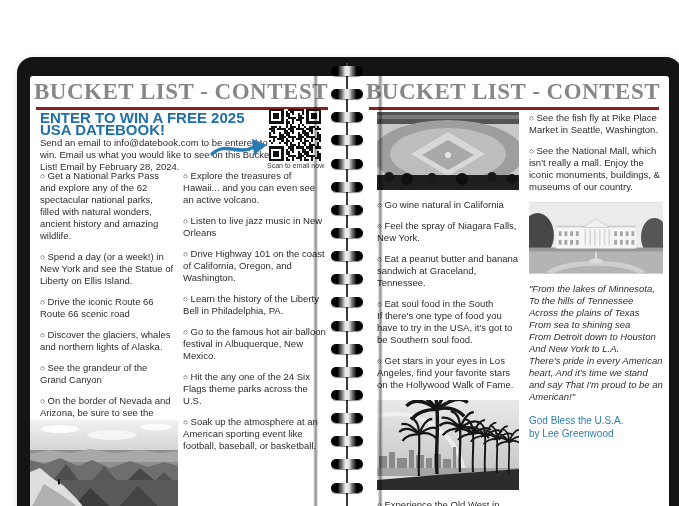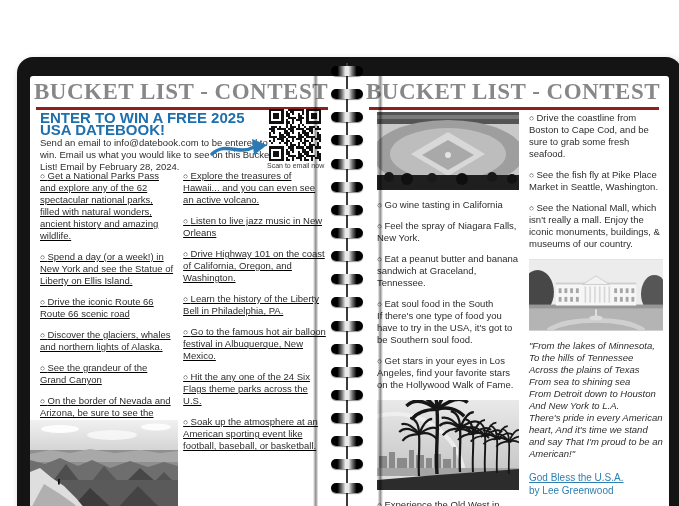--- a/index.html
+++ b/index.html
@@ -19,35 +19,35 @@
 
   .contest{position:absolute;top:36px;left:10px;width:234px;}
   .contest-headline{font-size:15px;font-weight:bold;color:#1d6fad;line-height:12px;margin-bottom:1px;}
   .contest-body{font-size:9.5px;color:#2d2d2d;line-height:12px;}
   .qr-wrap{position:absolute;top:33px;left:237px;width:56px;text-align:center;}
   .qr-wrap svg{width:52px;height:52px;display:block;margin:0 auto;}
   .qr-caption{font-size:7px;color:#3b3b3b;margin-top:1px;white-space:nowrap;}
   .arrow-wrap{position:absolute;top:60px;left:180px;width:58px;height:26px;}
 
   .cols{position:absolute;left:10px;right:6px;display:flex;}
-  .page-left .cols{top:94px;gap:10px;text-decoration:underline;}
+  .page-left .cols{top:94px;gap:10px;}
   .page-right .cols{top:36px;left:14px;right:4px;gap:10px;}
   .col{display:flex;flex-direction:column;gap:9px;}
   .page-left .col1{width:136px;}
   .page-left .col2{width:146px;}
   .page-right .col1{width:142px;}
   .page-right .col2{width:134px;}
 
   .item{font-size:9.5px;line-height:12px;color:#2d2d2d;white-space:pre-line;}
   .item::before{content:"\25CB\00A0 ";font-size:8.5px;color:#2d2d2d;}
 
   .photo{display:block;background:#ddd;}
   .gc-photo{position:absolute;left:0;top:344px;width:148px;height:90px;}
   .quote{font-size:9.5px;line-height:12px;color:#2e2e2e;font-style:italic;white-space:pre-line;}
-  .quote-title{font-size:10px;line-height:13px;color:#2e7fb2;text-decoration:underline;margin-top:2px;}
+  .quote-title{font-size:10px;line-height:13px;color:#2e7fb2;margin-top:2px;}
   .quote-author{font-size:10px;line-height:13px;color:#2e7fb2;}
   .page-num{position:absolute;bottom:2px;font-size:8.5px;color:#3f3f3f;}
   .page-num.left{left:10px;} .page-num.right{right:8px;font-style:italic;}
 
   .edge{position:absolute;top:19px;bottom:17px;width:5px;z-index:4;}
   .edge-l{left:296px;background:linear-gradient(90deg,rgba(0,0,0,0) 0%,rgba(0,0,0,0.45) 55%,rgba(0,0,0,0.05) 100%);}
   .edge-r{left:361px;background:linear-gradient(90deg,rgba(0,0,0,0.05) 0%,rgba(0,0,0,0.45) 45%,rgba(0,0,0,0) 100%);}
   .spiral-wire{position:absolute;left:329px;top:6px;bottom:6px;width:2px;background:#3c3c3c;z-index:5;}
   .spiral{position:absolute;left:314px;top:9px;bottom:7px;width:32px;display:flex;
     flex-direction:column;justify-content:space-between;z-index:6;}
@@ -410,21 +410,21 @@
             <polygon points="71,28 97,43 71,58 45,43" fill="#a9a9a9"></polygon>
             <circle cx="71" cy="43" r="3" fill="#e4e4e4"></circle>
             <rect y="63" width="142" height="15" fill="#1f1f1f"></rect>
             <circle cx="12" cy="65" r="5" fill="#161616"></circle>
               <circle cx="30" cy="67" r="6" fill="#101010"></circle>
             <circle cx="55" cy="66" r="5" fill="#1a1a1a"></circle>
               <circle cx="85" cy="67" r="6" fill="#0e0e0e"></circle>
             <circle cx="115" cy="65" r="5" fill="#181818"></circle>
               <circle cx="135" cy="67" r="5" fill="#121212"></circle>
           </svg>
-          <div class="item">Go wine tasting in California</div>
+          <div class="item">Go wine natural in California</div>
           <div class="item">Feel the spray of Niagara Falls, New York.</div>
           <div class="item">Eat a peanut butter and banana sandwich at Graceland, Tennessee.</div>
           <div class="item">Eat soul food in the South
 If there's one type of food you have to try in the USA, it's got to be Southern soul food.</div>
           <div class="item">Get stars in your eyes in Los Angeles, find your favorite stars on the Hollywood Walk of Fame.</div>
 
           <svg class="photo" width="142" height="90" viewBox="0 0 142 90">
             <defs>
               <linearGradient id="plsky" x1="0" y1="0" x2="0" y2="1">
                 <stop offset="0" stop-color="#e9e9e9"></stop>
@@ -461,21 +461,20 @@
             <use href="#palm" transform="translate(83,72) scale(1.15)"></use>
             <use href="#palm" transform="translate(96,72) scale(1.0)"></use>
             <use href="#palm" transform="translate(108,72) scale(0.95)"></use>
             <use href="#palm" transform="translate(120,73) scale(0.9)"></use>
             <use href="#palm" transform="translate(132,74) scale(0.85)"></use>
           </svg>
           <div class="item">Experience the Old West in Monument Valley, Arizona.</div>
         </div>
 
         <div class="col col2">
-          <div class="item">Drive the coastline from Boston to Cape Cod, and be sure to grab some fresh seafood.</div>
           <div class="item">See the fish fly at Pike Place Market in Seattle, Washington.</div>
           <div class="item">See the National Mall, which isn't really a mall. Enjoy the iconic monuments, buildings, &amp; museums of our country.</div>
 
           <svg class="photo" width="134" height="72" viewBox="0 0 140 74">
             <rect width="140" height="74" fill="#ececec"></rect>
             <ellipse cx="9" cy="34" rx="17" ry="23" fill="#474747"></ellipse>
             <ellipse cx="131" cy="36" rx="14" ry="20" fill="#565656"></ellipse>
             <rect y="50" width="140" height="24" fill="#b4b4b4"></rect>
             <rect y="47" width="140" height="4" fill="#979797"></rect>
             <rect x="28" y="24" width="84" height="2.5" fill="#cfcfcf"></rect>

